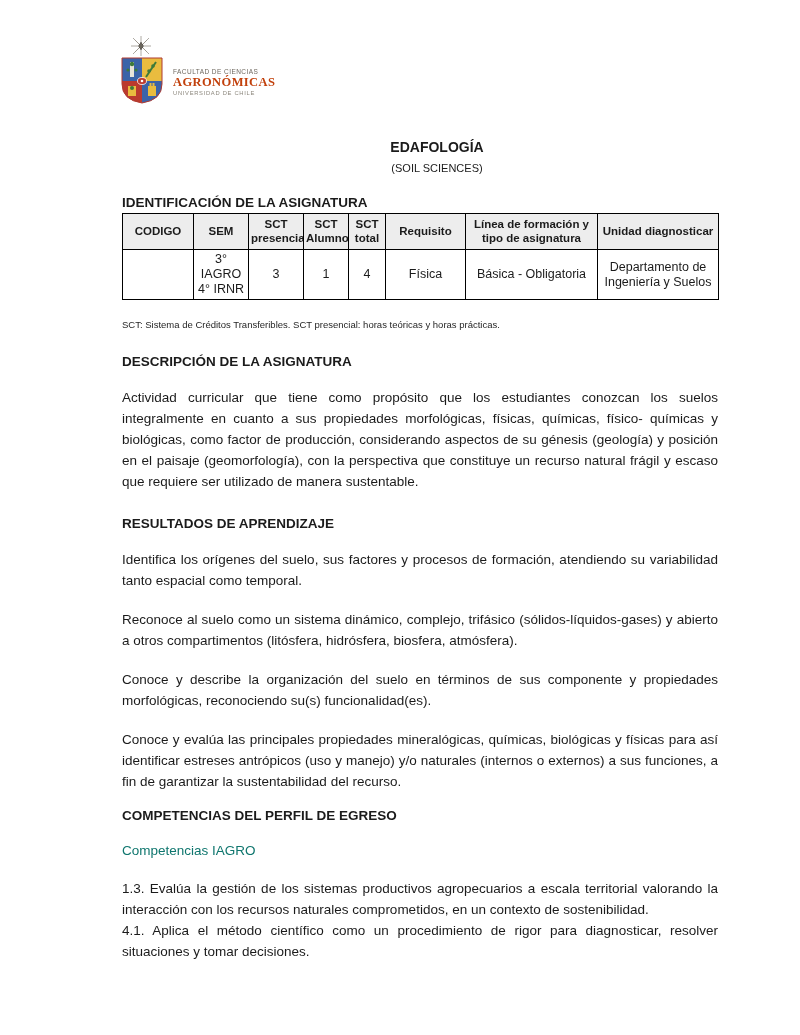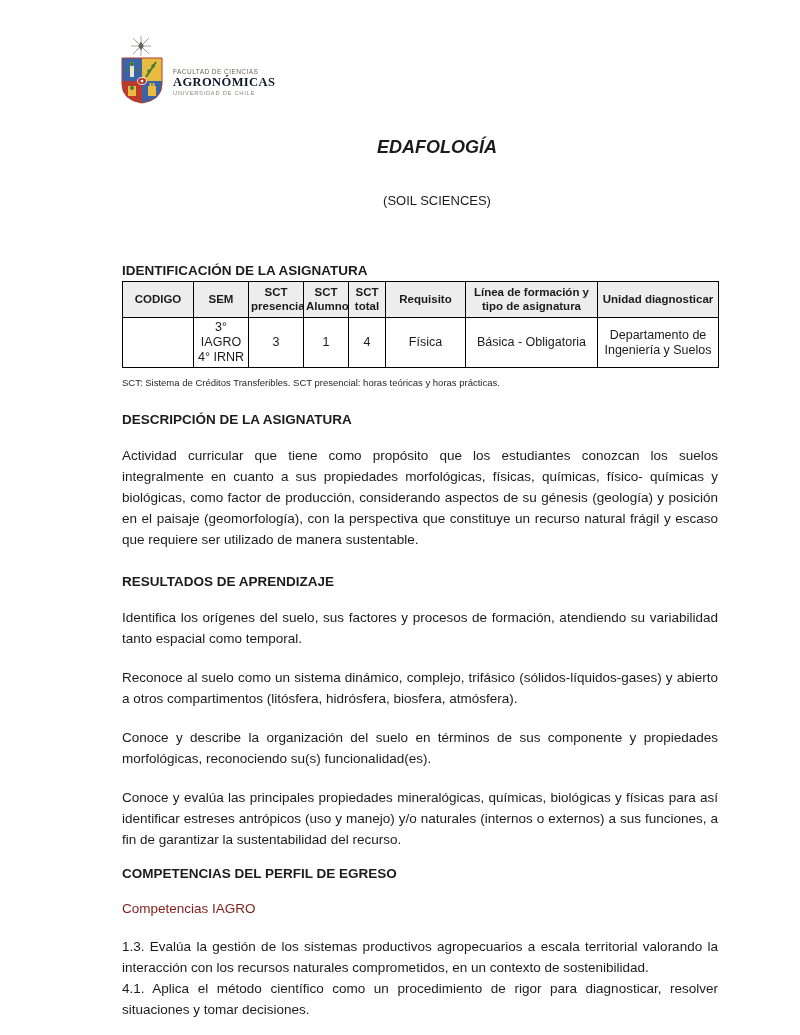--- a/index.html
+++ b/index.html
@@ -21,37 +21,37 @@
     position: absolute; left: 119px; top: 36px;
     display: flex; align-items: flex-end; gap: 8px;
   }
   .logo-text { padding-bottom: 7px; }
   .logo-text .l1 {
     font-size: 6.5px; letter-spacing: 0.45px; color: #6e685f; line-height: 8px;
   }
   .logo-text .l2 {
     font-family: "Liberation Serif", serif;
     font-size: 12.5px; font-weight: bold; letter-spacing: 0.4px;
-    color: #0f172a; line-height: 13px;
+    color: #c2410c; line-height: 13px;
   }
   .logo-text .l3 {
     font-size: 5.8px; letter-spacing: 0.7px; color: #8d887e; line-height: 8px;
   }
   
   .content {
     position: absolute; left: 122px; top: 0;
     width: 596px;
   }
   .title-block { padding-top: 137px; text-align: center; padding-left: 34px; }
-  .doc-title { font-size: 18px; font-weight: bold; line-height: 21px; font-style: italic; }
-  .doc-subtitle { font-size: 13px; line-height: 21px; margin-top: 32px; }
+  .doc-title { font-size: 14px; font-weight: bold; line-height: 21px; }
+  .doc-subtitle { font-size: 11px; line-height: 21px; }
   .h-section {
     font-size: 13.5px; font-weight: bold; line-height: 15px;
   }
-  #heading-identificacion { margin-top: 52px; }
+  #heading-identificacion { margin-top: 16px; }
   
   table.id-table {
     margin-top: 3px;
     border-collapse: collapse;
     width: 596px;
     table-layout: fixed;
   }
   table.id-table th, table.id-table td {
     border: 1px solid #000;
     text-align: center; vertical-align: middle;
@@ -63,35 +63,35 @@
     font-size: 11.5px; font-weight: bold; line-height: 13.5px;
     height: 36px;
   }
   table.id-table td {
     font-size: 12.5px; line-height: 15px;
     height: 34px;
     background: #ffffff;
   }
   td.sem-cell { font-size: 10.5px; line-height: 13px; text-align: left; padding-left: 8px; }
   .footnote {
-    margin-top: 9px;
+    margin-top: 19px;
     font-size: 9.5px; line-height: 11px; color: #262626;
   }
   
   .para {
     font-size: 13.5px; line-height: 21px;
     text-align: justify;
     margin: 18px 0 0 0;
   }
   #heading-descripcion { margin-top: 24px; }
   #heading-resultados { margin-top: 24px; }
   #heading-competencias { margin-top: 16px; }
   .subheading-gray {
     margin-top: 17px;
-    font-size: 13.5px; line-height: 21px; color: #7f1d1d;
+    font-size: 13.5px; line-height: 21px; color: #0f766e;
   }
   .comp-items { margin-top: 17px; }
   .comp-items .para { margin: 0; }
 </style>
 </head>
 <body>
 
 <div class="page">
 
   <div class="logo">

